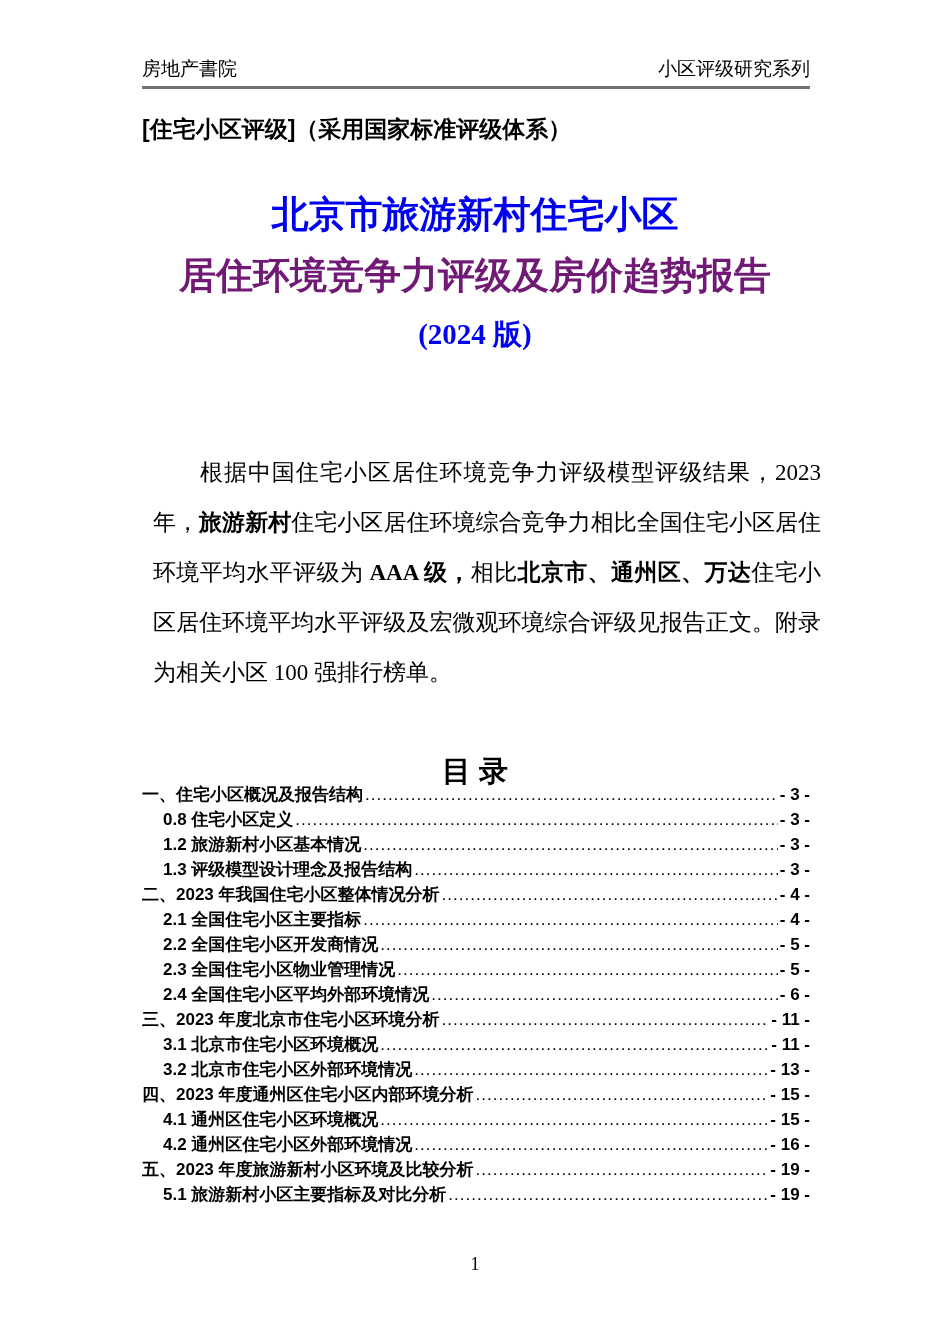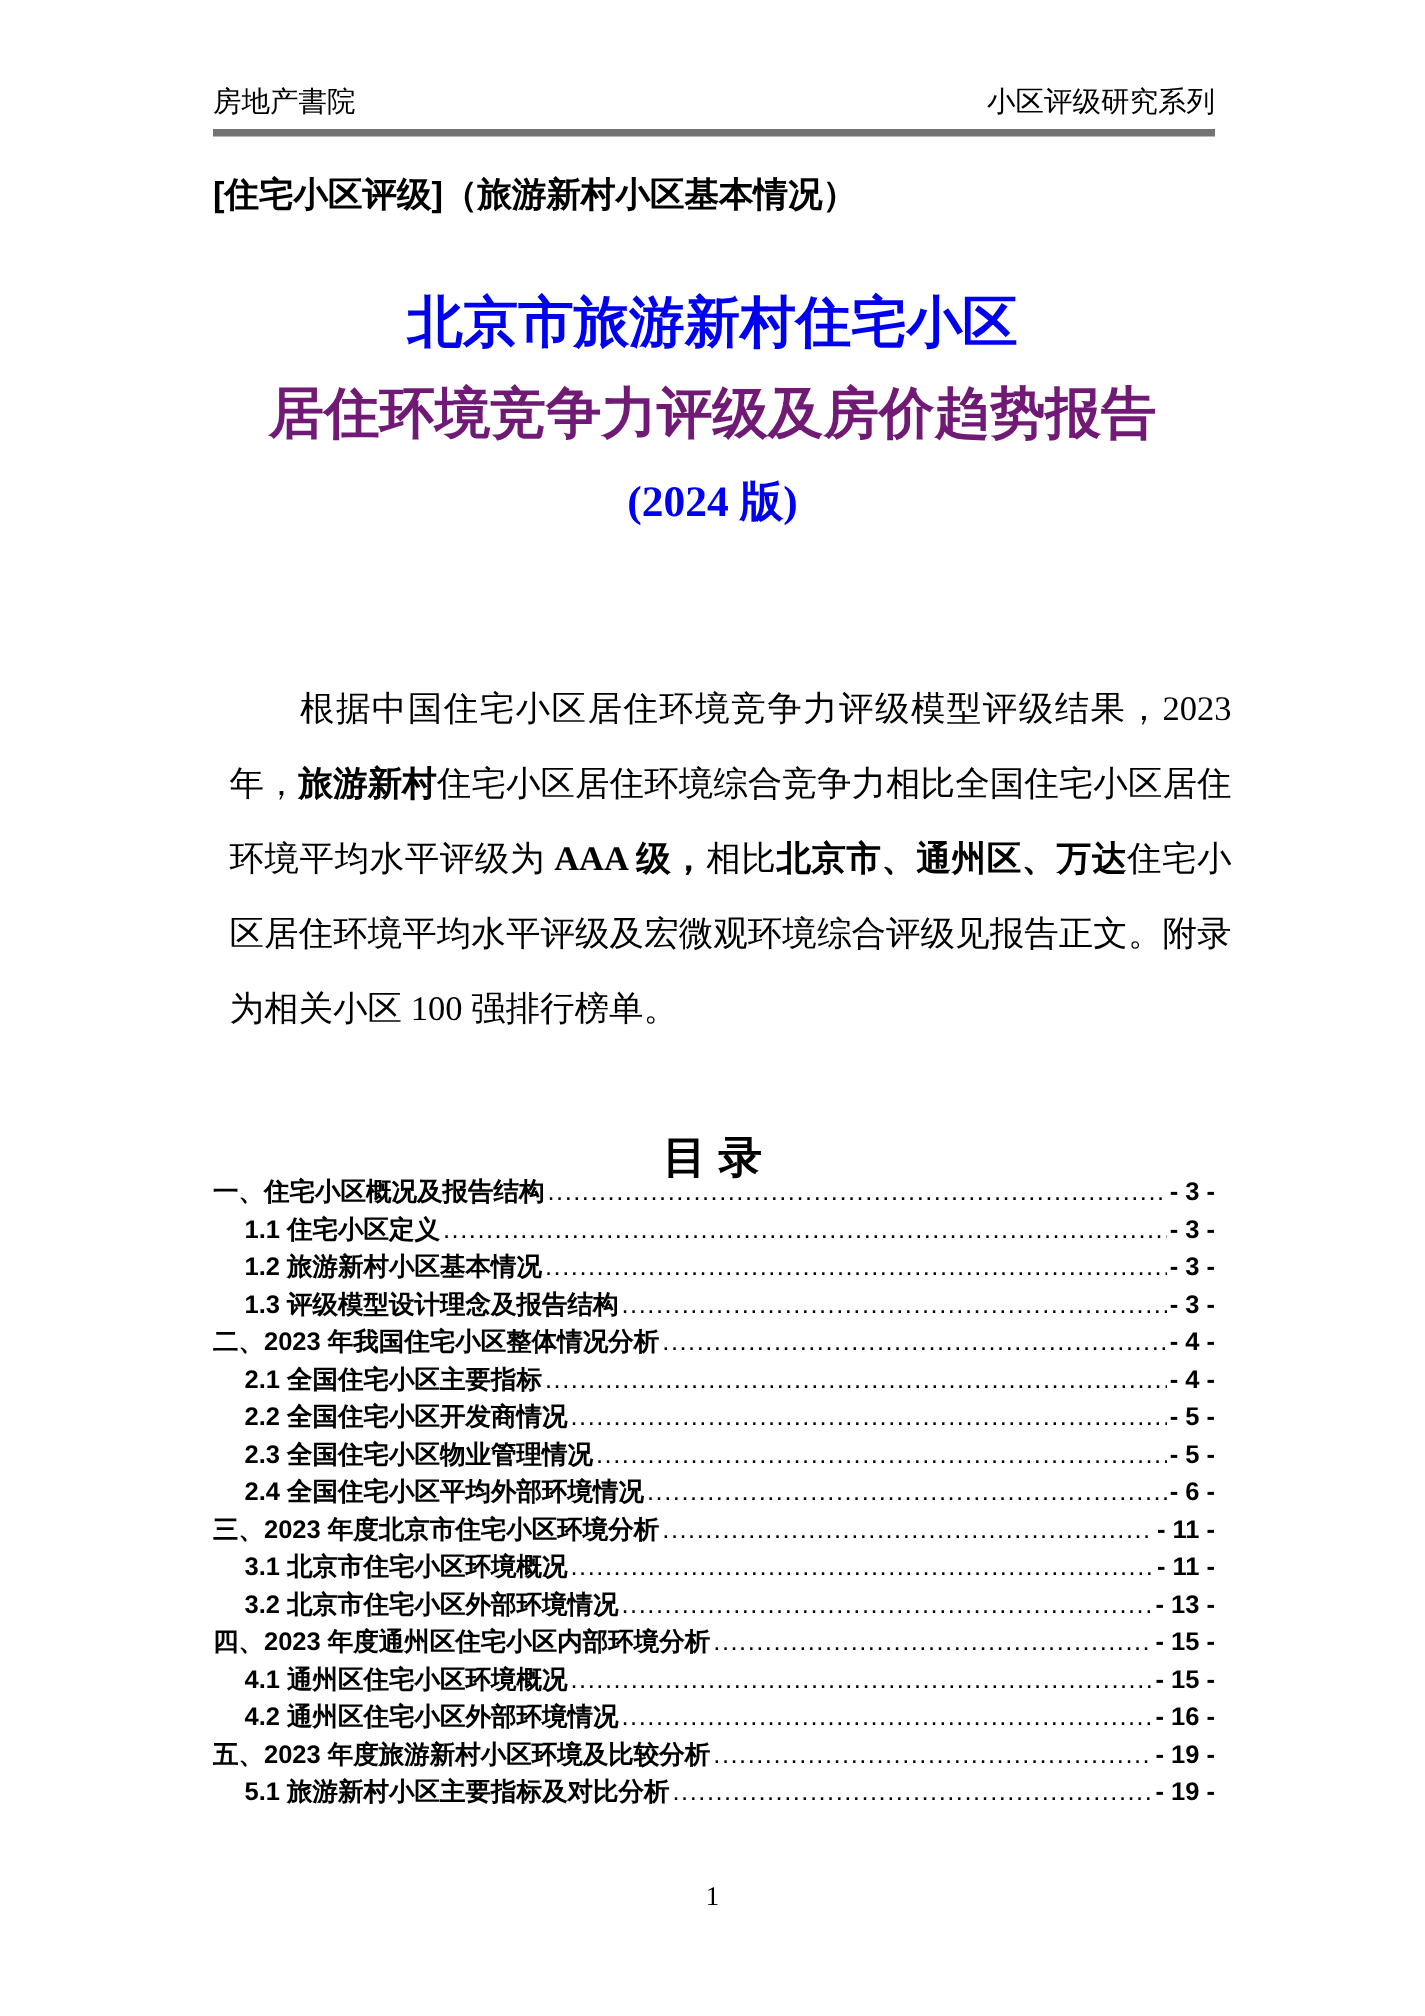--- a/index.html
+++ b/index.html
@@ -11,21 +11,21 @@
     font-family:"Liberation Serif", serif;
     color:#000;
     overflow:hidden;
   }
   
   .header {
     position:absolute; left:142px; right:140px; top:58px;
     display:flex; justify-content:space-between; align-items:flex-end;
     font-family:"Liberation Sans", sans-serif;
     font-size:19px; line-height:22px;
-    border-bottom:5px solid #737373;
+    border-bottom:3px solid #737373;
     padding-bottom:6px;
   }
   
   .classification {
     position:absolute; left:142px; top:114px;
     font-family:"Liberation Sans", sans-serif;
     font-size:23px; font-weight:bold;
   }
   
   .title-line { position:absolute; left:0; width:100%; text-align:center; font-weight:bold; }
@@ -74,39 +74,39 @@
 </head>
 <body>
 
 <div class="page">
 
   <div class="header">
     <span>房地产書院</span>
     <span>小区评级研究系列</span>
   </div>
 
-  <div class="classification">[住宅小区评级]（旅游新村小区基本情况）</div>
+  <div class="classification">[住宅小区评级]（采用国家标准评级体系）</div>
 
   <div class="title-line title-1" style="color: rgb(0, 0, 240);">北京市旅游新村住宅小区</div>
   <div class="title-line title-2" style="color: #701a75;">居住环境竞争力评级及房价趋势报告</div>
   <div class="title-line title-edition" style="color: rgb(0, 0, 240);">(2024 版)</div>
 
 
   <p class="abstract"><span class="">根据中国住宅小区居住环境竞争力评级模型评级结果，2023 年，</span><span class="b">旅游新村</span><span class="">住宅小区居住环境综合竞争力相比全国住宅小区居住环境平均水平评级为 </span><span class="b">AAA 级，</span><span class="">相比</span><span class="b">北京市、通州区、万达</span><span class="">住宅小区居住环境平均水平评级及宏微观环境综合评级见报告正文。附录为相关小区 100 强排行榜单。</span></p>
 
   <div class="section-heading toc-heading">目 录</div>
 
   <div class="toc">
       <div class="toc-row level1">
         <span class="toc-title">一、住宅小区概况及报告结构</span>
         <span class="toc-dots"></span>
         <span class="toc-page">- 3 -</span>
       </div>
       <div class="toc-row level2">
-        <span class="toc-title">1.1 住宅小区定义</span>
+        <span class="toc-title">0.8 住宅小区定义</span>
         <span class="toc-dots"></span>
         <span class="toc-page">- 3 -</span>
       </div>
       <div class="toc-row level2">
         <span class="toc-title">1.2 旅游新村小区基本情况</span>
         <span class="toc-dots"></span>
         <span class="toc-page">- 3 -</span>
       </div>
       <div class="toc-row level2">
         <span class="toc-title">1.3 评级模型设计理念及报告结构</span>

